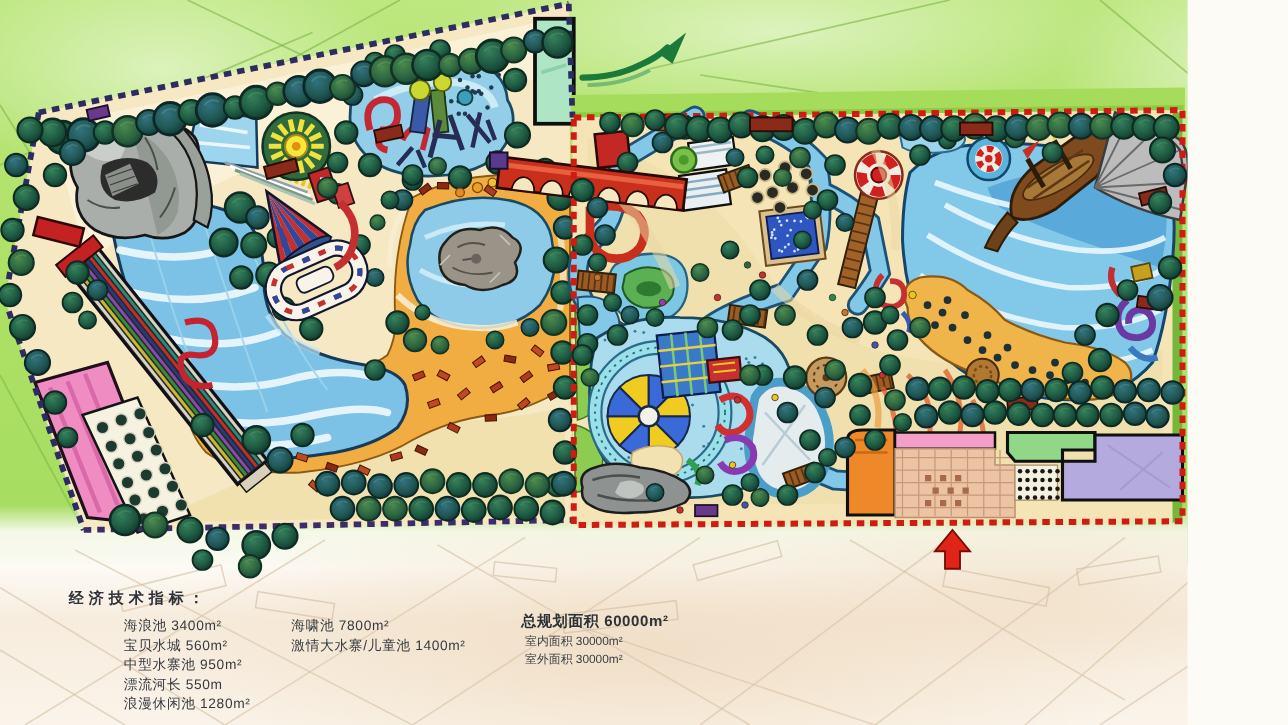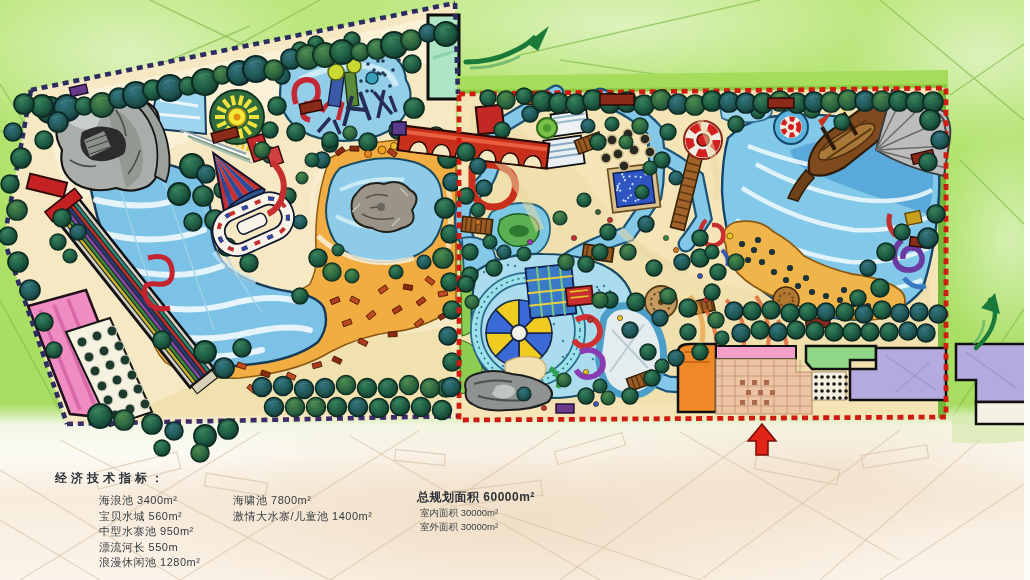--- a/index.html
+++ b/index.html
@@ -1,16 +1,16 @@
 <!DOCTYPE html>
 <html><head>
 <meta charset="utf-8">
 <style>
 html,body{margin:0;padding:0;background:#fdfbf6;font-family:"Liberation Sans",sans-serif;}
-#stage{position:relative;width:1024px;height:580px;overflow:hidden;}
+#stage{position:relative;width:950px;height:580px;overflow:hidden;}
 </style>
 </head>
 <body>
 
 <div id="stage">
 <svg width="1030" height="580" viewBox="0 0 1030 580" font-family="Liberation Sans, sans-serif">
 
 <defs>
 <linearGradient id="bgG" x1="0" y1="0" x2="0" y2="1">
  <stop offset="0" stop-color="#bde77f"></stop>

